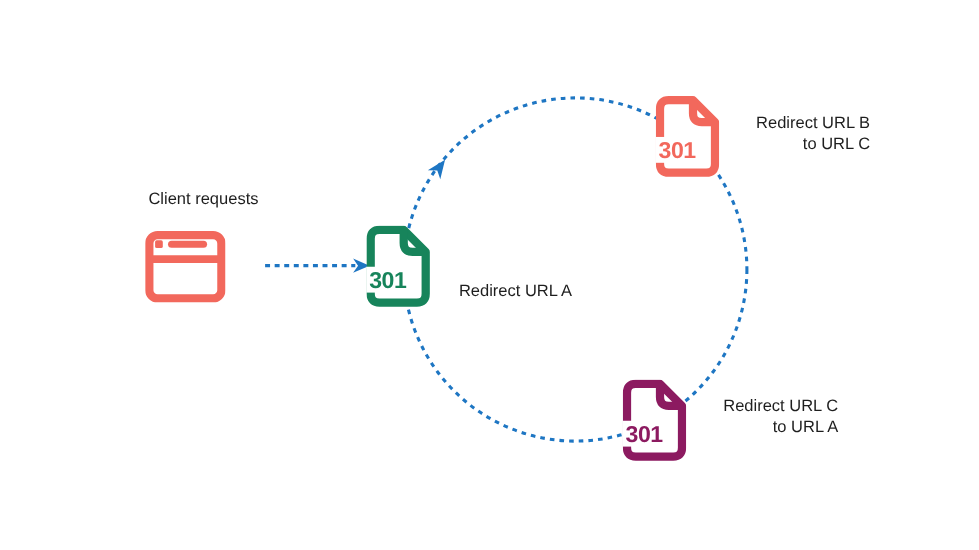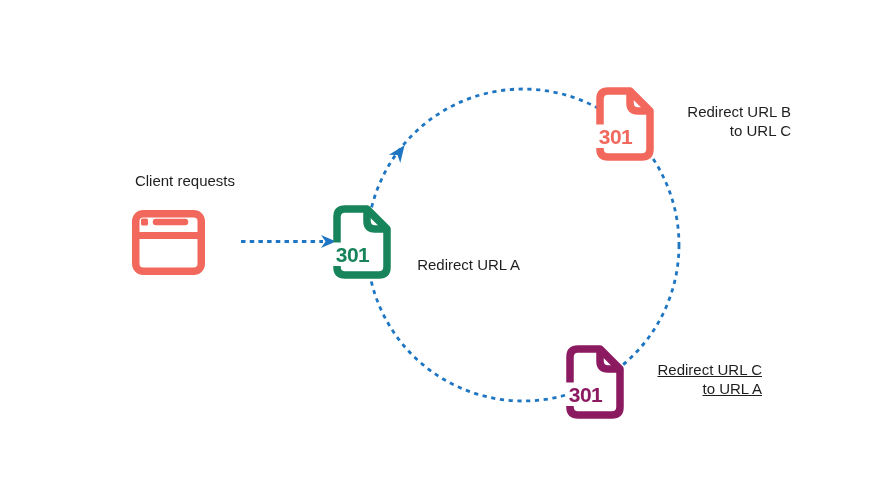--- a/index.html
+++ b/index.html
@@ -89,18 +89,18 @@
 
   <div class="label" style="left:384px; top:225px; width:136px;margin-top:31px;">
     <span>Redirect URL A</span>
   </div>
 
   <div class="label" style="left:655px; top:103px; width:136px;">
     <span>Redirect URL B</span>
     <span>to URL C</span>
   </div>
 
-  <div class="label" style="left:626px; top:361px; width:136px;text-decoration:underline;">
+  <div class="label" style="left:626px; top:361px; width:136px;">
     <span>Redirect URL C</span>
     <span>to URL A</span>
   </div>
 
 </div>
 
 </body></html>

